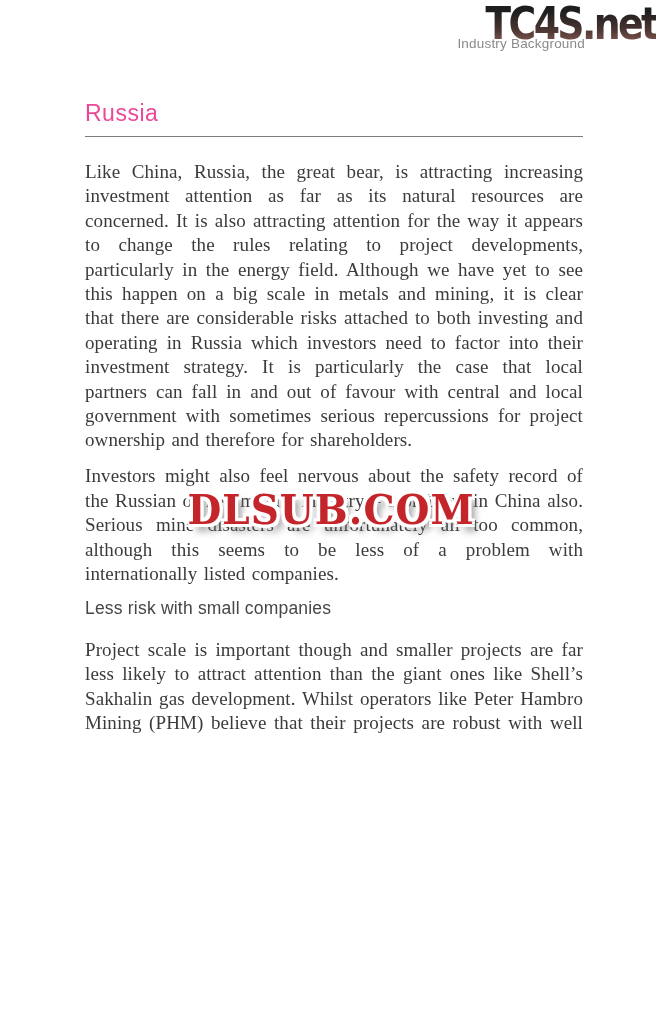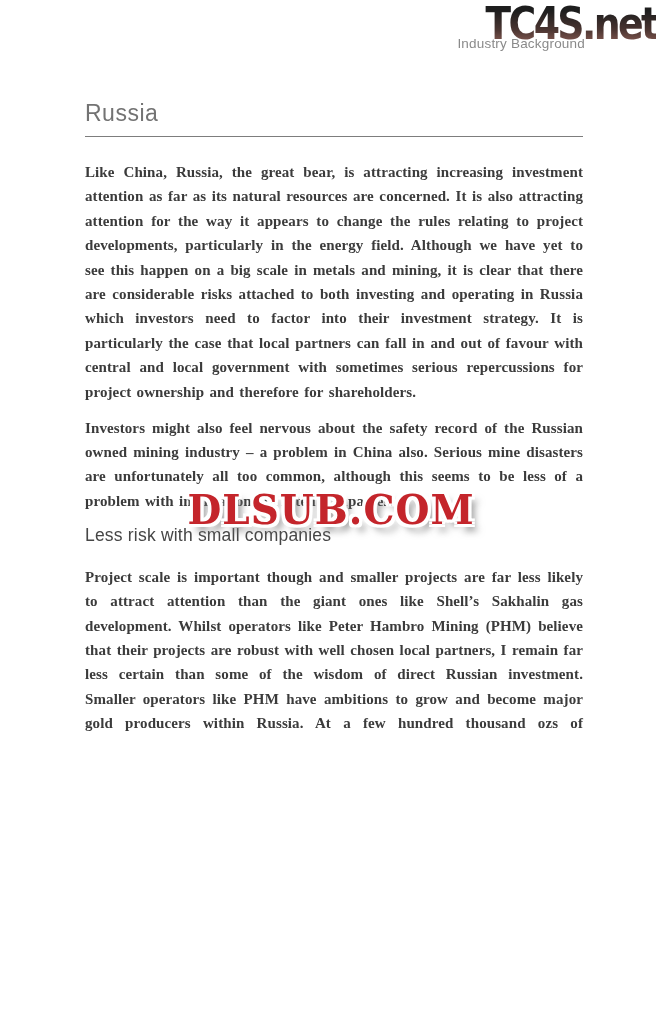--- a/index.html
+++ b/index.html
@@ -44,36 +44,35 @@
   .content {
     position: absolute;
     top: 0; left: 0; right: 0;
     padding: 100px 79px 0 85px;
   }
   h1.section-title {
     margin: 0;
     font-family: "Liberation Sans", sans-serif;
     font-weight: normal;
     font-size: 23px;
-    color: #737373;
+    color: #ec4899;
     letter-spacing: 0.5px;
   }
   hr.title-rule {
     margin: 9px 0 0 0;
     border: none;
     border-top: 1.6px solid #7d7d7d;
   }
   .body-copy p {
     margin: 0 0 11.5px 0;
-    font-size: 15px;
+    font-size: 19px;
     line-height: 24.4px;
     text-align: justify;
     letter-spacing: 0.1px;
     word-spacing: 1.5px;
-    font-weight: bold;
   }
   .body-copy p.first { margin-top: 23px; }
   h2.subheading {
     margin: 11px 0 19px 0;
     font-family: "Liberation Sans", sans-serif;
     font-weight: normal;
     font-size: 17.5px;
     color: #464646;
     letter-spacing: 0.2px;
   }

